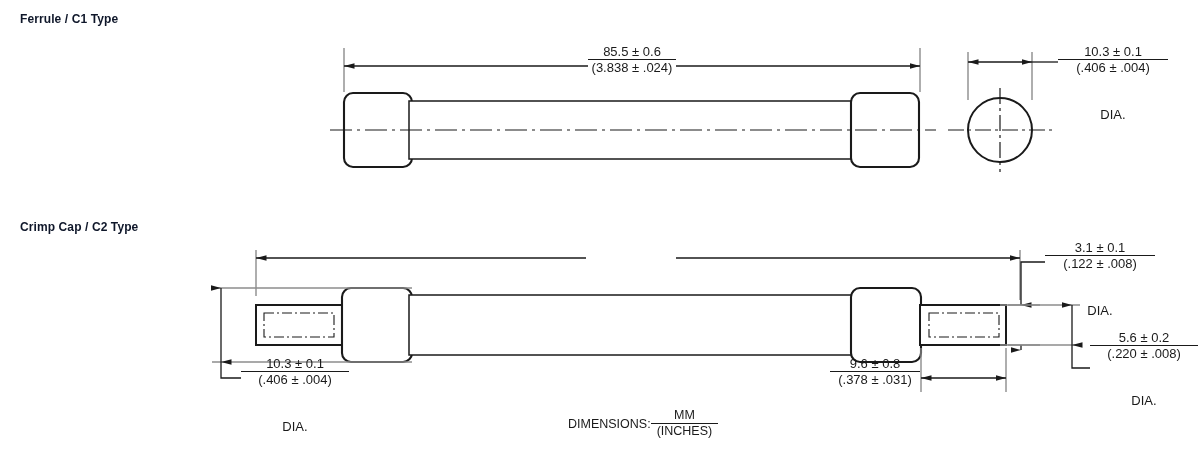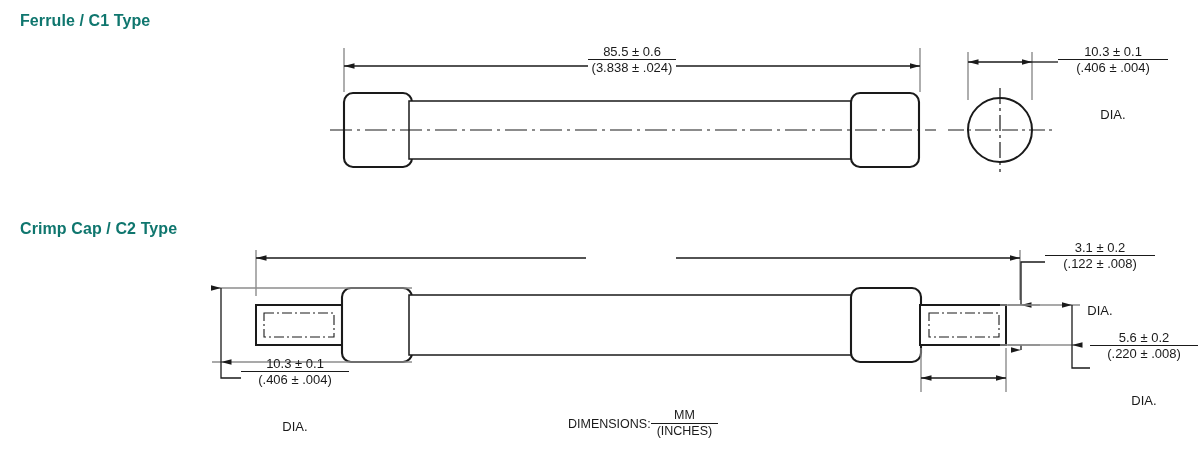--- a/index.html
+++ b/index.html
@@ -19,22 +19,22 @@
     position: absolute;
     left: 0;
     top: 0;
     width: 1200px;
     height: 455px;
   }
   .section-title {
     position: absolute;
     font-family: "Liberation Sans", sans-serif;
     font-weight: bold;
-    font-size: 16px;
-    color: #0f766e;
+    font-size: 12px;
+    color: #0f172a;
     letter-spacing: 0.1px;
     white-space: nowrap;
   }
   #title-c1 { left: 20px; top: 12px; }
   #title-c2 { left: 20px; top: 220px; }
 
   .dimlabel {
     position: absolute;
     text-align: center;
     font-family: "Liberation Sans", sans-serif;
@@ -199,37 +199,41 @@
   </div>
 
   <div class="dimlabel" style="left:1058px; top:44px; width:110px;">
     <span class="num top">10.3 ± 0.1</span>
     <span class="num">(.406 ± .004)</span>
     <span class="suffix">DIA.</span>
   </div>
 
 
   <div class="dimlabel" style="left:1045px; top:240px; width:110px;">
-    <span class="num top">3.1 ± 0.2</span>
+    <span class="num top">3.1 ± 0.1</span>
     <span class="num">(.122 ± .008)</span>
     <span class="suffix">DIA.</span>
   </div>
 
   <div class="dimlabel" style="left:1090px; top:330px; width:108px;">
     <span class="num top">5.6 ± 0.2</span>
     <span class="num">(.220 ± .008)</span>
     <span class="suffix">DIA.</span>
   </div>
 
   <div class="dimlabel" style="left:241px; top:356px; width:108px;">
     <span class="num top">10.3 ± 0.1</span>
     <span class="num">(.406 ± .004)</span>
     <span class="suffix">DIA.</span>
   </div>
 
+  <div class="dimlabel" style="left:830px; top:356px; width:90px;">
+    <span class="num top">9.6 ± 0.8</span>
+    <span class="num">(.378 ± .031)</span>
+  </div>
 
   <div class="footer-note" style="left:568px; top:408px;">
     <span>DIMENSIONS:</span>
     <span class="frac">
       <span class="top">MM</span>
       <span class="bot">(INCHES)</span>
     </span>
   </div>
 
 </div>

